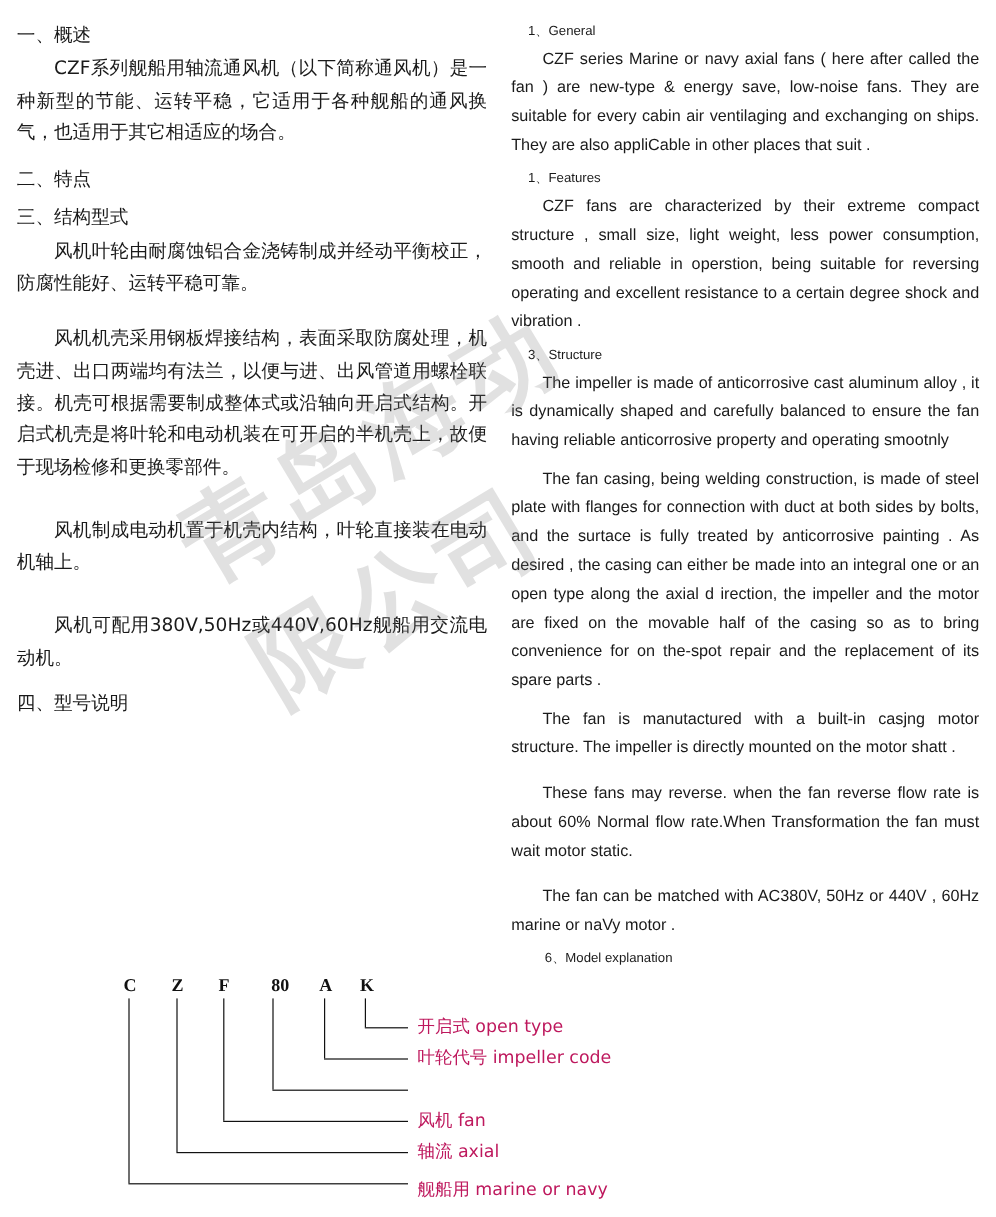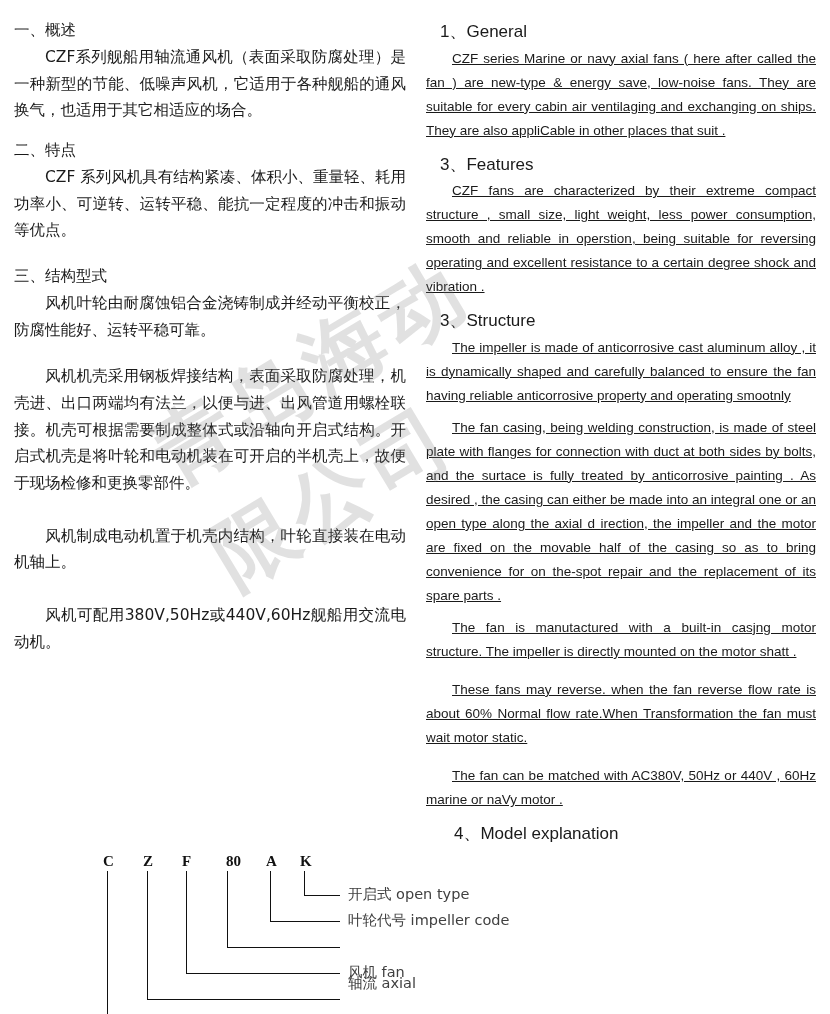--- a/index.html
+++ b/index.html
@@ -76,32 +76,31 @@
     text-justify: inter-ideograph;
     font-family: "DejaVu Sans", sans-serif;
   }
   .cn-para.indent {
     text-indent: 2em;
   }
   .gap-sm { height: 6px; }
   .gap-md { height: 12px; }
 
   .en-head {
-    font-size: 17px;
+    font-size: 11px;
     line-height: 1.62;
     margin: 0 0 1px 0;
     padding-left: 14px;
   }
   .en-para {
     font-size: 13.5px;
     line-height: 1.78;
     margin: 0 0 8px 0;
     text-align: justify;
     padding-left: 0;
-    text-decoration: underline;
   }
   .en-para.indent {
     text-indent: 26px;
   }
   .en-head.sub {
     padding-left: 28px;
   }
 
   
   .diagram {
@@ -125,42 +124,41 @@
   }
   .hline {
     position: absolute;
     height: 1px;
     background: #111;
   }
   .leaf-label {
     position: absolute;
     font-size: 14.5px;
     font-family: "DejaVu Sans", sans-serif;
-    color: #404040;
+    color: #be185d;
     white-space: nowrap;
   }
 </style>
 </head>
 <body>
 
 <div class="page">
 
   <div class="watermark">
     <div>青岛海动</div>
     <div>限公司</div>
   </div>
 
   <div class="columns">
 
     <div class="col-left">
       <p class="cn-head">一、概述</p>
-      <p class="cn-para indent">CZF系列舰船用轴流通风机（表面采取防腐处理）是一种新型的节能、低噪声风机，它适用于各种舰船的通风换气，也适用于其它相适应的场合。</p>
+      <p class="cn-para indent">CZF系列舰船用轴流通风机（以下简称通风机）是一种新型的节能、运转平稳，它适用于各种舰船的通风换气，也适用于其它相适应的场合。</p>
 
       <p class="cn-head">二、特点</p>
-      <p class="cn-para indent">CZF 系列风机具有结构紧凑、体积小、重量轻、耗用功率小、可逆转、运转平稳、能抗一定程度的冲击和振动等优点。</p>
 
       <div class="gap-sm"></div>
 
       <p class="cn-head">三、结构型式</p>
       <p class="cn-para indent">风机叶轮由耐腐蚀铝合金浇铸制成并经动平衡校正，防腐性能好、运转平稳可靠。</p>
 
       <div class="gap-sm"></div>
 
       <p class="cn-para indent">风机机壳采用钢板焊接结构，表面采取防腐处理，机壳进、出口两端均有法兰，以便与进、出风管道用螺栓联接。机壳可根据需要制成整体式或沿轴向开启式结构。开启式机壳是将叶轮和电动机装在可开启的半机壳上，故便于现场检修和更换零部件。</p>
 
@@ -168,43 +166,44 @@
 
       <p class="cn-para indent">风机制成电动机置于机壳内结构，叶轮直接装在电动机轴上。</p>
 
       <div class="gap-sm"></div>
 
 
       <div class="gap-sm"></div>
 
       <p class="cn-para indent">风机可配用380V,50Hz或440V,60Hz舰船用交流电动机。</p>
 
+      <p class="cn-head">四、型号说明</p>
     </div>
 
     <div class="col-right">
       <p class="en-head">1、General</p>
       <p class="en-para indent">CZF series Marine or navy axial fans ( here after called the fan ) are new-type &amp; energy save, low-noise fans. They are suitable for every cabin air ventilaging and exchanging on ships. They are also appliCable in other places that suit .</p>
 
-      <p class="en-head">3、Features</p>
+      <p class="en-head">1、Features</p>
       <p class="en-para indent">CZF fans are characterized by their extreme compact structure , small size, light weight, less power consumption, smooth and reliable in operstion, being suitable for reversing operating and excellent resistance to a certain degree shock and vibration .</p>
 
       <p class="en-head">3、Structure</p>
       <p class="en-para indent">The impeller is made of anticorrosive cast aluminum alloy , it is dynamically shaped and carefully balanced to ensure the fan having reliable anticorrosive property and operating smootnly</p>
       <p class="en-para indent">The fan casing, being welding construction, is made of steel plate with flanges for connection with duct at both sides by bolts, and the surtace is fully treated by anticorrosive painting . As desired , the casing can either be made into an integral one or an open type along the axial d irection, the impeller and the motor are fixed on the movable half of the casing so as to bring convenience for on the-spot repair and the replacement of its spare parts .</p>
       <p class="en-para indent">The fan is manutactured with a built-in casjng motor structure. The impeller is directly mounted on the motor shatt .</p>
 
       <div class="gap-sm"></div>
 
       <p class="en-para indent">These fans may reverse. when the fan reverse flow rate is about 60% Normal flow rate.When Transformation the fan must wait motor static.</p>
 
       <div class="gap-sm"></div>
 
       <p class="en-para indent">The fan can be matched with AC380V, 50Hz or 440V , 60Hz marine or naVy motor .</p>
 
-      <p class="en-head sub">4、Model explanation</p>
+      <p class="en-head sub">6、Model explanation</p>
     </div>
   </div>
 
   <div class="diagram">
 
     <span class="code-letter" style="left:89px;  top:0px;">C</span>
     <span class="code-letter" style="left:129px; top:0px;">Z</span>
     <span class="code-letter" style="left:168px; top:0px;">F</span>
     <span class="code-letter" style="left:212px; top:0px;">80</span>
     <span class="code-letter" style="left:252px; top:0px;">A</span>
@@ -224,17 +223,17 @@
 
     <div class="vline" style="left:133px; top:18px;  height:128px;"></div>
     <div class="hline" style="left:133px; top:146px; width:193px;"></div>
 
     <div class="vline" style="left:93px;  top:18px;  height:154px;"></div>
     <div class="hline" style="left:93px;  top:172px; width:233px;"></div>
 
     <span class="leaf-label" style="left:334px; top:32px;">开启式 open type</span>
     <span class="leaf-label" style="left:334px; top:58px;">叶轮代号 impeller code</span>
     <span class="leaf-label" style="left:334px; top:110px;">风机 fan</span>
-    <span class="leaf-label" style="left:334px; top:121px;text-align:right;">轴流 axial</span>
+    <span class="leaf-label" style="left:334px; top:136px;text-align:right;">轴流 axial</span>
     <span class="leaf-label" style="left:334px; top:168px;">舰船用  marine or navy</span>
   </div>
 
 </div>
 
 </body></html>

